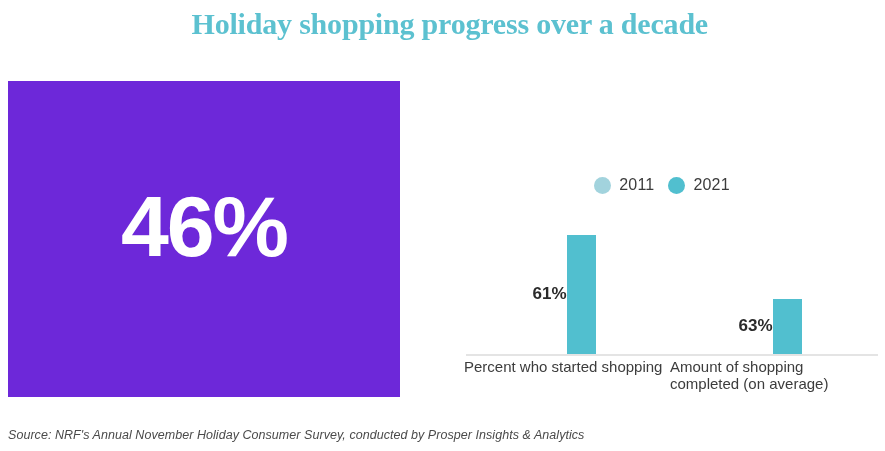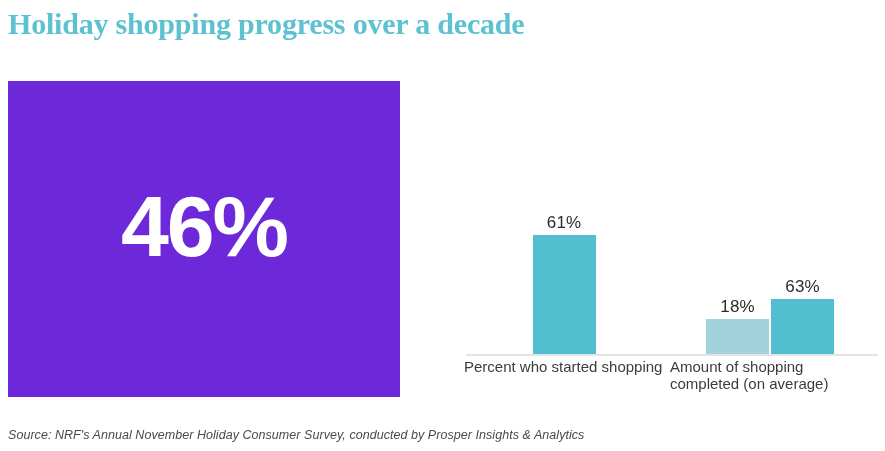--- a/index.html
+++ b/index.html
@@ -22,20 +22,21 @@
     left: 8px;
     top: 6px;
     width: 700px;
     font-family: "Liberation Serif", "DejaVu Serif", serif;
     font-weight: bold;
     font-size: 30px;
     line-height: 36px;
     letter-spacing: -0.2px;
     color: #5cc1d0;
     white-space: nowrap;
+    text-align: right;
   }
 
   
   #stat-panel {
     position: absolute;
     left: 8px;
     top: 81px;
     width: 392px;
     height: 316px;
     background: #6d28d9;
@@ -139,23 +140,24 @@
     justify-content: center;
     gap: 2px;
   }
   #bar-group-0 { left: 33px; }
   #bar-group-1 { left: 239px; }
 
   .bar-wrap {
     position: relative;
     width: 63px;
     display: flex;
-    flex-direction: column;
+    flex-direction: row;
     justify-content: flex-end;
     align-items: center;
+    font-weight: bold;
   }
   .bar-value {
     font-size: 17px;
     color: #2b2b2b;
     line-height: 20px;
     margin-bottom: 2px;
     letter-spacing: 0.1px;
   }
   .bar-rect {
     width: 63px;
@@ -200,36 +202,42 @@
 
 <div id="page-title">Holiday shopping progress over a decade</div>
 
 <div id="stat-panel">
   <div id="stat-value">46%</div>
 </div>
 
 <div id="chart-block">
 
 
+  <div id="chart-legend">
+    <div class="legend-item">
+      <span class="legend-swatch" style="background: rgb(162, 211, 221);"></span>
+      <span class="legend-label">2011</span>
+    </div>
+    <div class="legend-item">
+      <span class="legend-swatch" style="background: rgb(81, 191, 207);"></span>
+      <span class="legend-label">2021</span>
+    </div>
+  </div>
 
   <div id="plot-area">
 
     <div class="bar-group" id="bar-group-0">
       <div class="bar-wrap">
         <span class="bar-value">61%</span>
         <span class="bar-rect bar-2021" style="height: 118.95px; background: rgb(81, 191, 207);"></span>
       </div>
     </div>
 
     <div class="bar-group" id="bar-group-1">
       <div class="bar-wrap">
-        <span class="bar-value">18%</span>
-        <span class="bar-rect bar-2011" style="height: 35.1px; background: rgb(162, 211, 221);"></span>
-      </div>
-      <div class="bar-wrap">
         <span class="bar-value">63%</span>
         <span class="bar-rect bar-2021" style="height: 54.6px; background: rgb(81, 191, 207);"></span>
       </div>
     </div>
 
     <div id="axis-line"></div>
   </div>
 
   <div id="category-labels">
     <div class="cat-label" id="cat-label-0">Percent who started shopping</div>

